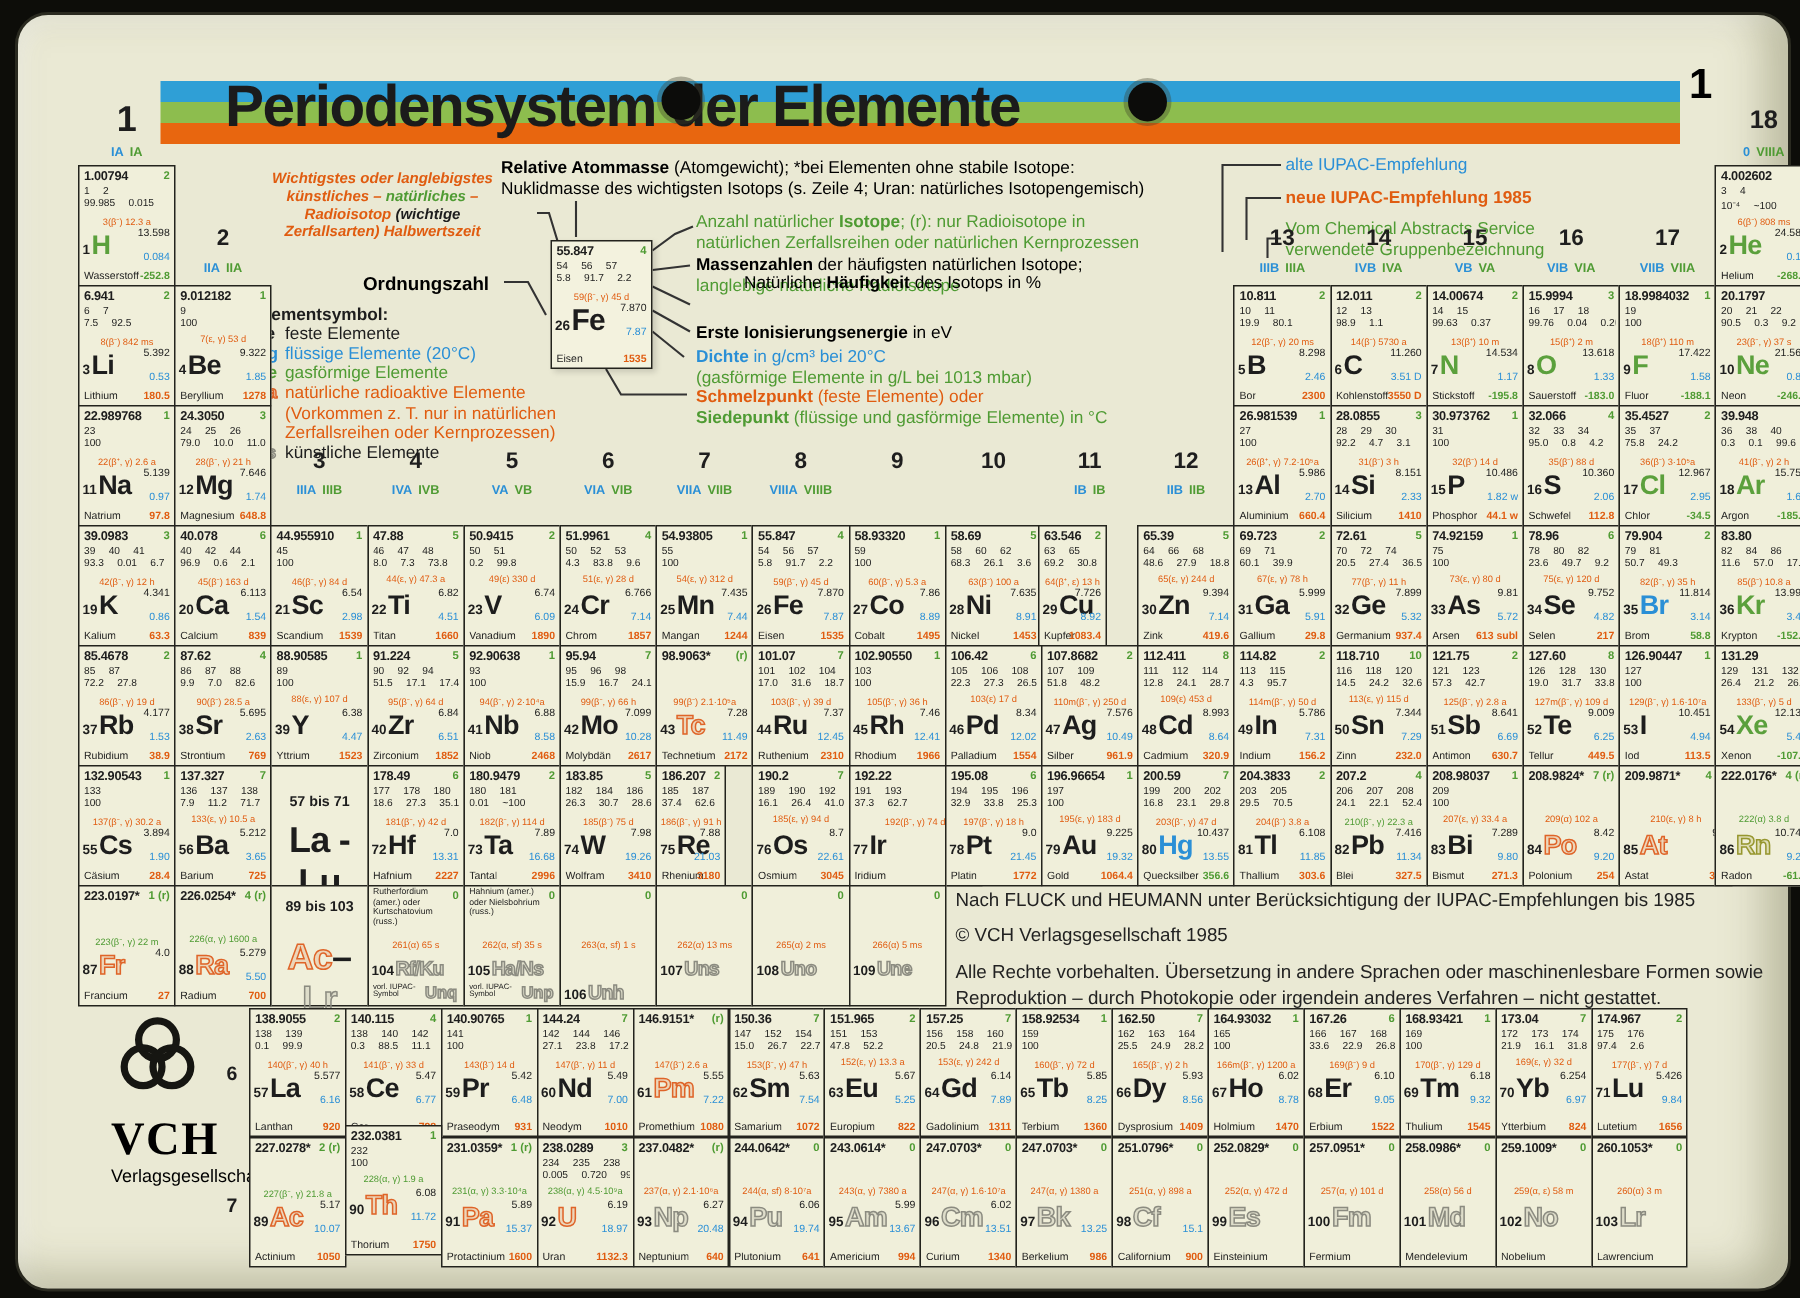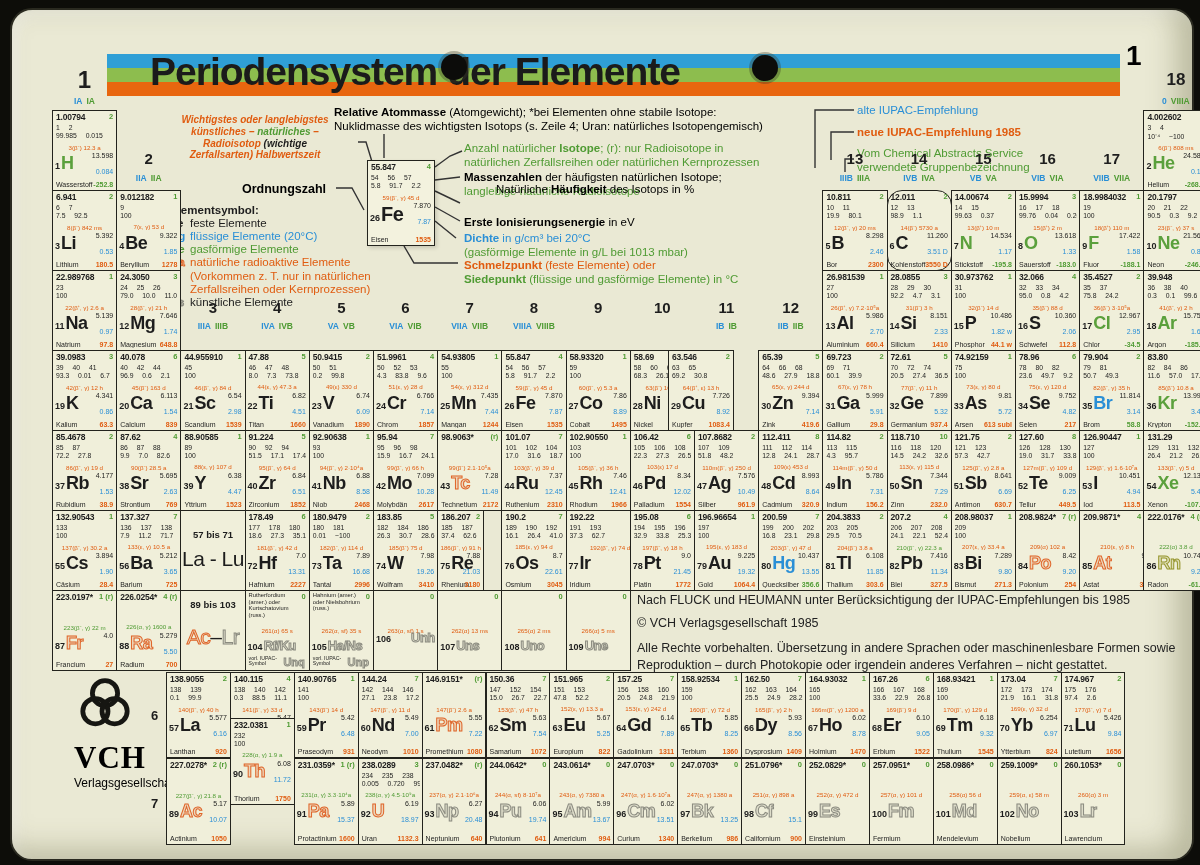--- a/index.html
+++ b/index.html
@@ -34,21 +34,21 @@
   .ename{position:absolute;bottom:2px;left:3px;font-size:7px;white-space:nowrap;overflow:hidden;max-width:72%;}
   .temp{position:absolute;bottom:2px;right:3px;font-size:7px;font-weight:bold;color:#e05c10;white-space:nowrap;}
   .temp.g{color:#4f9b33;}
   .el.sample .sym{font-size:20px;} .el.sample{background:#f3f2de;box-shadow:2px 2px 4px rgba(0,0,0,.15);}
   
   .topnote{position:absolute;top:1px;left:3px;right:12px;font-size:5.8px;line-height:1.15;}
   .iunote{position:absolute;bottom:3px;left:3px;font-size:5.2px;width:58%;line-height:1.1;}
   .iusym{position:absolute;bottom:2px;right:4px;font-size:11px;font-weight:bold;}
   
   .range-top{position:absolute;left:0;right:0;text-align:center;font-weight:bold;font-size:9.5px;}
-  .range-label{position:absolute;left:0;right:0;text-align:center;font-weight:normal;font-size:21px;letter-spacing:-.5px;}
+  .range-label{position:absolute;left:0;right:0;text-align:center;font-weight:bold;font-size:24px;letter-spacing:-.5px;}
   
   .gh-num{position:absolute;width:65px;text-align:center;font-weight:bold;color:#1e1e1e;}
   .gh-lbls{position:absolute;width:65px;text-align:center;font-weight:bold;font-size:8.5px;white-space:nowrap;}
   .gh-blue{color:#2a8fd6;margin-right:4px;} .gh-green{color:#4f9b33;}
   
   .leg{position:absolute;font-size:11.5px;line-height:1.2;}
   .t-or{color:#e05c10;} .t-gr{color:#4f9b33;} .t-bl{color:#2a8fd6;}
   .bold{font-weight:bold;}
   .leftleg{text-align:center;color:#e05c10;font-size:10px;font-weight:bold;line-height:1.18;font-style:italic;}
   .symleg{font-size:11.5px;line-height:1.14;color:#1d1d1d;}
@@ -278,21 +278,21 @@
     <span class="radio">12(β⁻, γ) 20 ms</span>
     <span class="ion">8.298</span>
     <span class="numsym">
           <b class="anum">5</b>
           <b class="sym">B</b>
         </span>
     <span class="dens">2.46</span>
     <span class="ename">Bor</span>
     <span class="temp">2300</span>
   </div>
-      <div class="el" style="left: 874.6px; top: 180px; width: 65.2px; height: 81px; border-radius: 15px;">
+      <div class="el" style="left: 874.6px; top: 180px; width: 65.2px; height: 81px;">
     <span class="mass">12.011</span>
     <span class="isoCount">2</span>
     <span class="il il1">12 13</span>
     <span class="il il2">98.9 1.1</span>
     <span class="radio">14(β⁻) 5730 a</span>
     <span class="ion">11.260</span>
     <span class="numsym">
           <b class="anum">6</b>
           <b class="sym">C</b>
         </span>
@@ -623,21 +623,21 @@
     <span class="radio">63(β⁻) 100 a</span>
     <span class="ion">7.635</span>
     <span class="numsym">
           <b class="anum">28</b>
           <b class="sym">Ni</b>
         </span>
     <span class="dens">8.91</span>
     <span class="ename">Nickel</span>
     <span class="temp">1453</span>
   </div>
-      <div class="el" style="left: 656px; top: 340px; width: 66px; height: 81px;">
+      <div class="el" style="left: 680px; top: 340px; width: 46px; height: 81px;">
     <span class="mass">63.546</span>
     <span class="isoCount">2</span>
     <span class="il il1">63 65</span>
     <span class="il il2">69.2 30.8</span>
     <span class="radio">64(β⁺, ε) 13 h</span>
     <span class="ion">7.726</span>
     <span class="numsym">
           <b class="anum">29</b>
           <b class="sym">Cu</b>
         </span>
@@ -1538,21 +1538,21 @@
     <span class="radio g">227(β⁻, γ) 21.8 a</span>
     <span class="ion">5.17</span>
     <span class="numsym">
           <b class="anum">89</b>
           <b class="sym o-orange">Ac</b>
         </span>
     <span class="dens">10.07</span>
     <span class="ename">Actinium</span>
     <span class="temp">1050</span>
   </div>
-      <div class="el" style="left: 217.9px; top: 708px; width: 64.9px; height: 87px;">
+      <div class="el" style="left: 217.9px; top: 740px; width: 64.9px; height: 87px;">
     <span class="mass">232.0381</span>
     <span class="isoCount">1</span>
     <span class="il il1">232</span>
     <span class="il il2">100</span>
     <span class="radio g">228(α, γ) 1.9 a</span>
     <span class="ion">6.08</span>
     <span class="numsym">
           <b class="anum">90</b>
           <b class="sym o-orange">Th</b>
         </span>
@@ -1789,21 +1789,21 @@
           <b class="anum">105</b>
           <b class="sym o-gray" style="font-size:13px;">Ha/Ns</b>
         </span>
     <span class="iunote">vorl. IUPAC-Symbol</span>
     <span class="iusym o-gray">Unp</span>
   </div>
       <div class="el" style="left: 361px; top: 580px; width: 65.2px; height: 81px;">
     <span class="topnote"></span>
     <span class="isoCount">0</span>
     <span class="radio" style="top:36px;">263(α, sf) 1 s</span>
-    <span class="numsym" style="top:40px;gap:19px;">
+    <span class="numsym" style="top:64px;">
           <b class="anum">106</b>
           <b class="sym o-gray" style="font-size:13px;">Unh</b>
         </span>
     <span class="iunote"></span>
     <span class="iusym o-gray"></span>
   </div>
       <div class="el" style="left: 425.2px; top: 580px; width: 65.2px; height: 81px;">
     <span class="topnote"></span>
     <span class="isoCount">0</span>
     <span class="radio" style="top:36px;">262(α) 13 ms</span>

